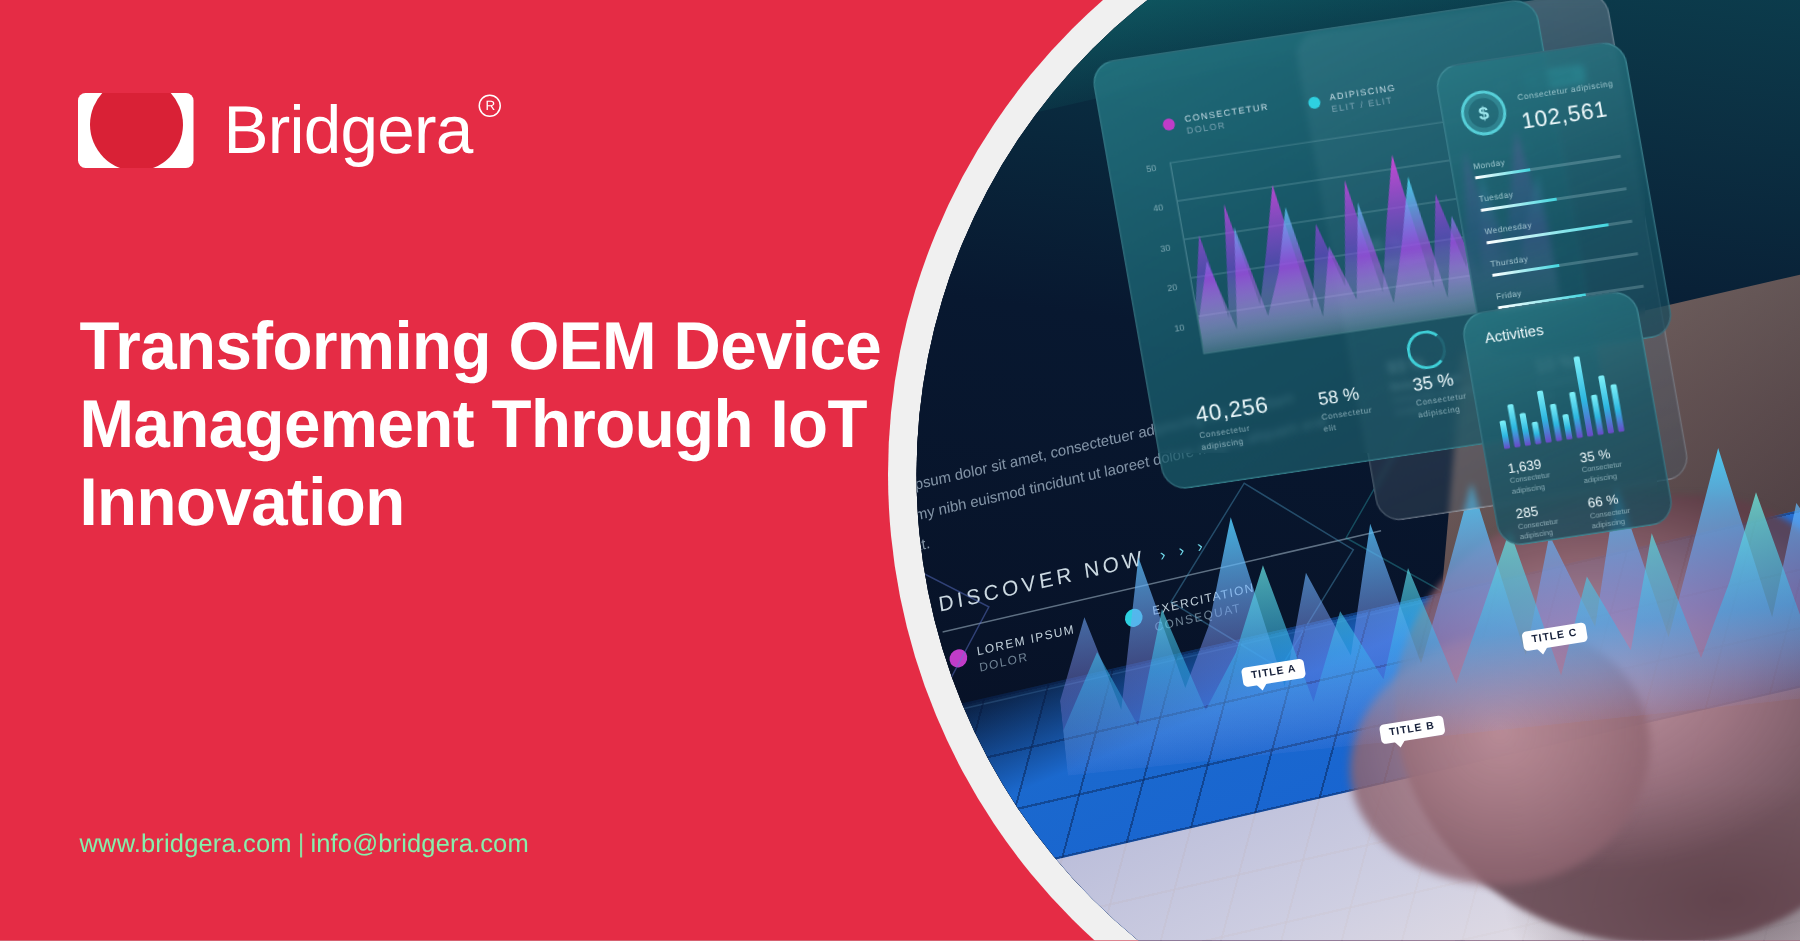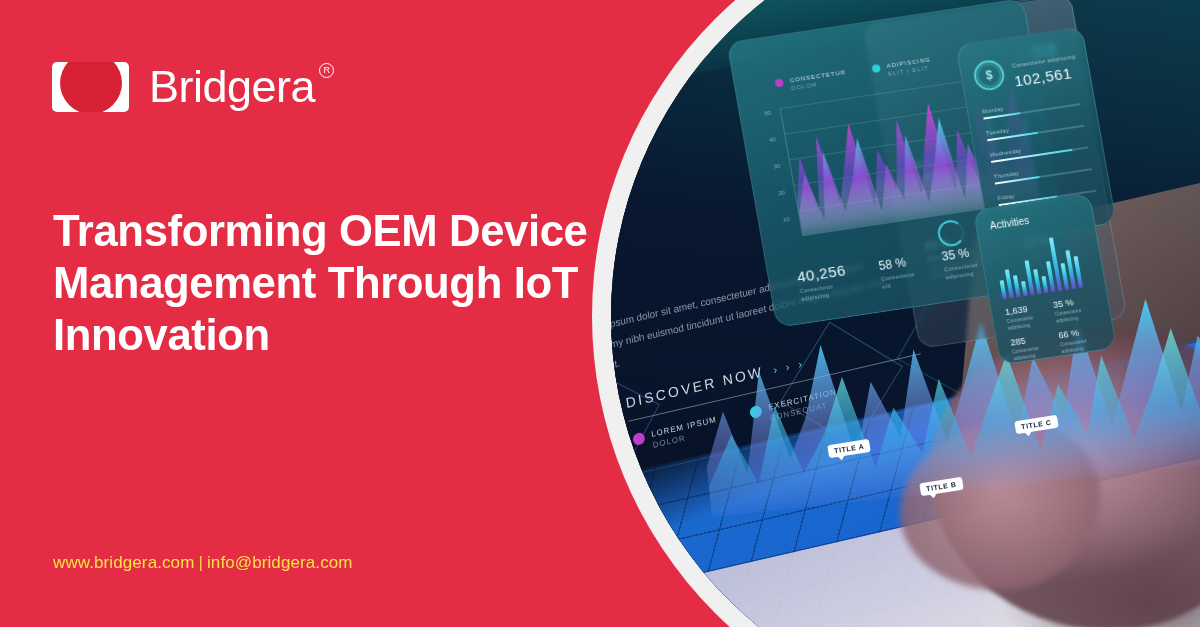--- a/index.html
+++ b/index.html
@@ -399,21 +399,21 @@
     font-size: 26px;
     font-weight: bold;
     font-family: "Liberation Sans", sans-serif;
     cursor: pointer;
     letter-spacing: 0.1px;
   }
 
   .footer {
     position: absolute;
     left: 53px; top: 553px;
-    color: #fde047;
+    color: #86efac;
     font-size: 17px;
     letter-spacing: 0.1px;
   }
   .footer .sep { opacity: 0.9; margin: 0 4px; }
 </style>
 </head>
 <body>
 
 <div class="banner">
 

